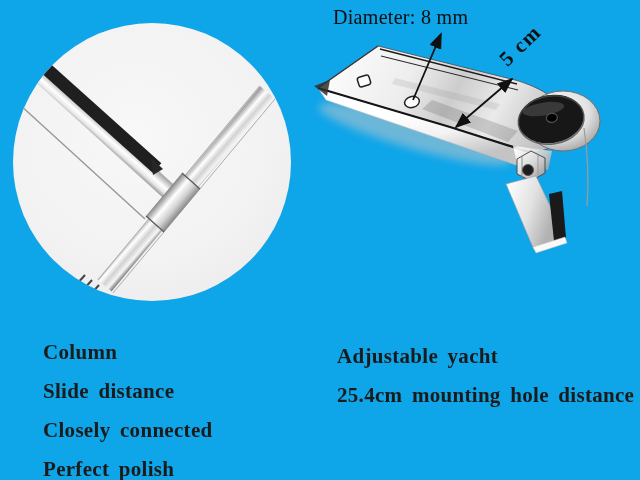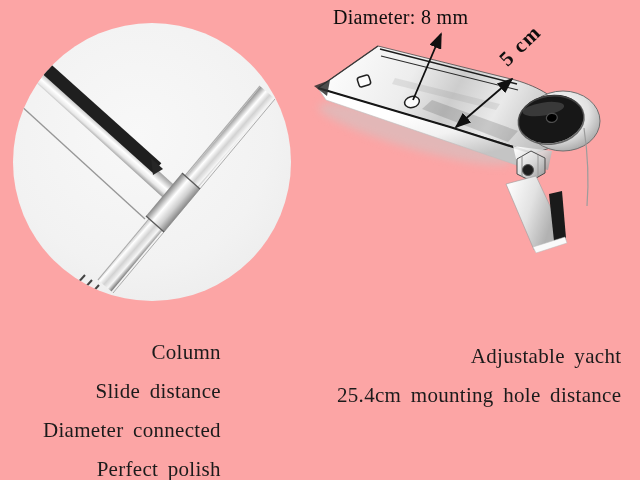--- a/index.html
+++ b/index.html
@@ -1,31 +1,31 @@
 <!DOCTYPE html>
 <html><head>
 <meta charset="utf-8">
 <style>
   html,body{margin:0;padding:0;background:#ffffff;}
   .canvas{
-    position:relative;width:640px;height:480px;background:#fca5a5;overflow:hidden;
-    font-family:"Liberation Serif", serif;color:#161616;text-align:right;
+    position:relative;width:640px;height:480px;background:#0ea5e9;overflow:hidden;
+    font-family:"Liberation Serif", serif;color:#161616;
   }
   .photo{position:absolute;}
   .photo-left{left:5px;top:18px;width:292px;height:290px;}
   .photo-right{left:300px;top:0px;width:340px;height:310px;}
   .ann{position:absolute;color:#0e0e0e;white-space:nowrap;}
   .ann-diameter{left:333px;top:6px;font-size:20px;font-weight:500;letter-spacing:.3px;}
   .ann-width{left:503px;top:50px;font-size:21px;font-weight:700;letter-spacing:1.5px;
     transform:rotate(-44deg);transform-origin:0 50%;}
   .features{position:absolute;}
   .features-left{left:43px;top:333px;}
   .features-right{left:337px;top:337px;}
   .feature-item{
-    height:39px;line-height:39px;font-size:21px;font-weight:400;
+    height:39px;line-height:39px;font-size:21px;font-weight:700;
     letter-spacing:.3px;word-spacing:4px;white-space:nowrap;color:#1b1b1b;
   }
 </style>
 </head>
 <body>
 
 <div class="canvas">
 
   <div class="photo photo-left">
     <svg width="292" height="290" viewBox="0 0 292 290" xmlns="http://www.w3.org/2000/svg">
@@ -173,21 +173,21 @@
       <line x1="156" y1="127" x2="212" y2="79" stroke="#101010" stroke-width="1.8" marker-start="url(#arrowS)" marker-end="url(#arrowE)"></line>
     </svg>
   </div>
 
   <div class="ann ann-diameter">Diameter: 8 mm</div>
   <div class="ann ann-width">5 cm</div>
 
   <div class="features features-left">
     <div class="feature-item">Column</div>
     <div class="feature-item">Slide distance</div>
-    <div class="feature-item">Diameter connected</div>
+    <div class="feature-item">Closely connected</div>
     <div class="feature-item">Perfect polish</div>
   </div>
 
   <div class="features features-right">
     <div class="feature-item">Adjustable yacht</div>
     <div class="feature-item">25.4cm mounting hole distance</div>
   </div>
 
 </div>
 

